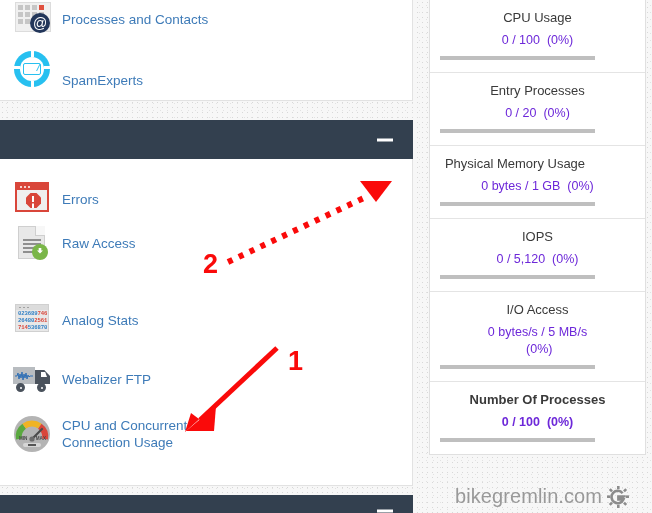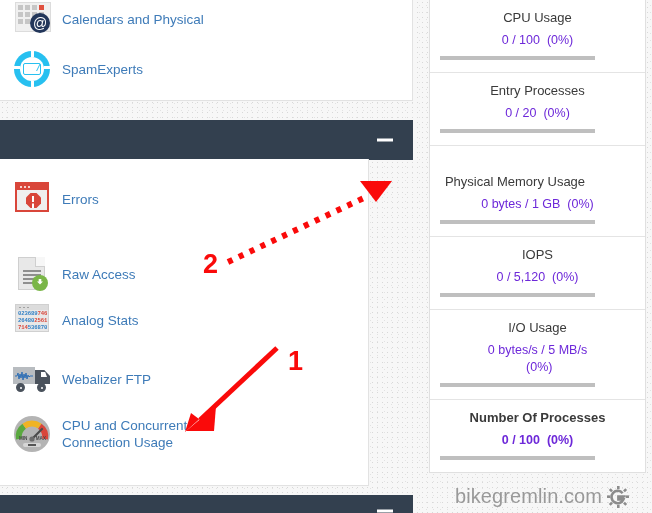--- a/index.html
+++ b/index.html
@@ -41,21 +41,21 @@
   }
   .panel-top {
     position: absolute;
     left: -1px; top: -1px;
     width: 414px;
     height: 102px;
   }
   .panel-mid {
     position: absolute;
     left: -1px; top: 159px;
-    width: 370px;
+    width: 414px;
     height: 327px;
     border-top: none;
   }
   .bar-dark {
     position: absolute;
     background: #33404f;
     box-sizing: border-box;
   }
   .bar-mid {
     left: -1px; top: 120px;
@@ -416,24 +416,24 @@
           <span class="sq" style="left:9px;top:9px;"></span>
           <span class="sq" style="left:16px;top:9px;"></span>
           <span class="sq" style="left:23px;top:9px;"></span>
           <span class="sq" style="left:2px;top:16px;"></span>
           <span class="sq" style="left:9px;top:16px;"></span>
           <span class="sq" style="left:16px;top:16px;"></span>
           <span class="sq" style="left:23px;top:16px;"></span>
         </span>
         <span class="ic-at">@</span>
       </span>
-      <span class="app-label">Calendars and Physical</span>
+      <span class="app-label">Processes and Contacts</span>
     </div>
 
-    <div class="app-row" style="top:50px;">
+    <div class="app-row" style="top:50px;align-items:flex-end;">
       <span class="app-icon">
         <span class="ic-spam">
           <span class="notch" style="left:16.5px;top:0px;"></span>
           <span class="notch" style="left:16.5px;top:30px;"></span>
           <span class="notch" style="left:0px;top:15px;width:6px;height:3px;"></span>
           <span class="notch" style="left:30px;top:15px;width:6px;height:3px;"></span>
           <span class="inner"></span>
         </span>
         <span class="env" style="position:absolute;left:11px;top:14px;width:18px;height:12px;border:1.6px solid #27c0f0;border-radius:2px;background:#fff;box-sizing:border-box;overflow:hidden;">
           <span style="position:absolute;left:-1px;top:-1px;width:16px;height:8px;border-right:1.6px solid #27c0f0;transform:skewX(26deg);transform-origin:top left;"></span>
@@ -456,21 +456,21 @@
           <span class="bar"></span>
           <span class="dot" style="left:3px;"></span>
           <span class="dot" style="left:7px;"></span>
           <span class="dot" style="left:11px;"></span>
           <span class="oct"></span>
         </span>
       </span>
       <span class="app-label">Errors</span>
     </div>
 
-    <div class="app-row" style="top:95px;align-items:center;">
+    <div class="app-row" style="top:64px;align-items:center;">
       <span class="app-icon">
         <span class="ic-raw">
           <span class="fold"></span>
           <span class="ln" style="top:12px;"></span>
           <span class="ln" style="top:16px;"></span>
           <span class="ln" style="top:20px;"></span>
           <span class="ln" style="top:24px;width:12px;"></span>
         </span>
         <span class="ic-dl"></span>
       </span>
@@ -539,33 +539,33 @@
     <div class="metric-bar"></div>
   </div>
 
   <div class="metric">
     <div class="metric-title">Entry Processes</div>
     <div class="metric-value">0 / 20  (0%)</div>
     <div class="metric-bar"></div>
   </div>
 
   <div class="metric">
-    <div class="metric-title" style="width:150px;word-break:break-all;margin-top:18px;">Physical Memory Usage</div>
+    <div class="metric-title" style="width:150px;word-break:break-all;">Physical Memory Usage</div>
     <div class="metric-value">0 bytes / 1 GB  (0%)</div>
     <div class="metric-bar"></div>
   </div>
 
   <div class="metric">
     <div class="metric-title">IOPS</div>
     <div class="metric-value">0 / 5,120  (0%)</div>
     <div class="metric-bar"></div>
   </div>
 
   <div class="metric">
-    <div class="metric-title">I/O Usage</div>
+    <div class="metric-title">I/O Access</div>
     <div class="metric-value">0 bytes/s / 5 MB/s
  (0%)</div>
     <div class="metric-bar"></div>
   </div>
 
   <div class="metric">
     <div class="metric-title">Number Of Processes</div>
     <div class="metric-value">0 / 100  (0%)</div>
     <div class="metric-bar"></div>
   </div>

